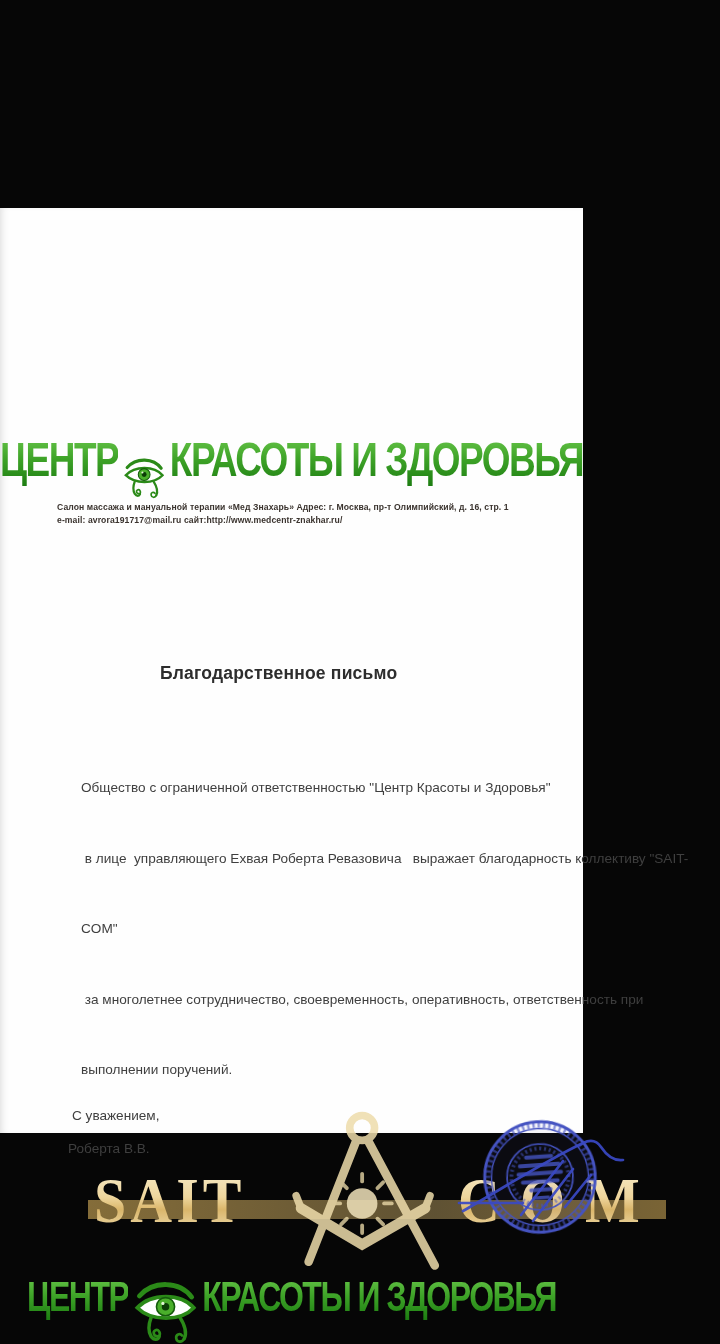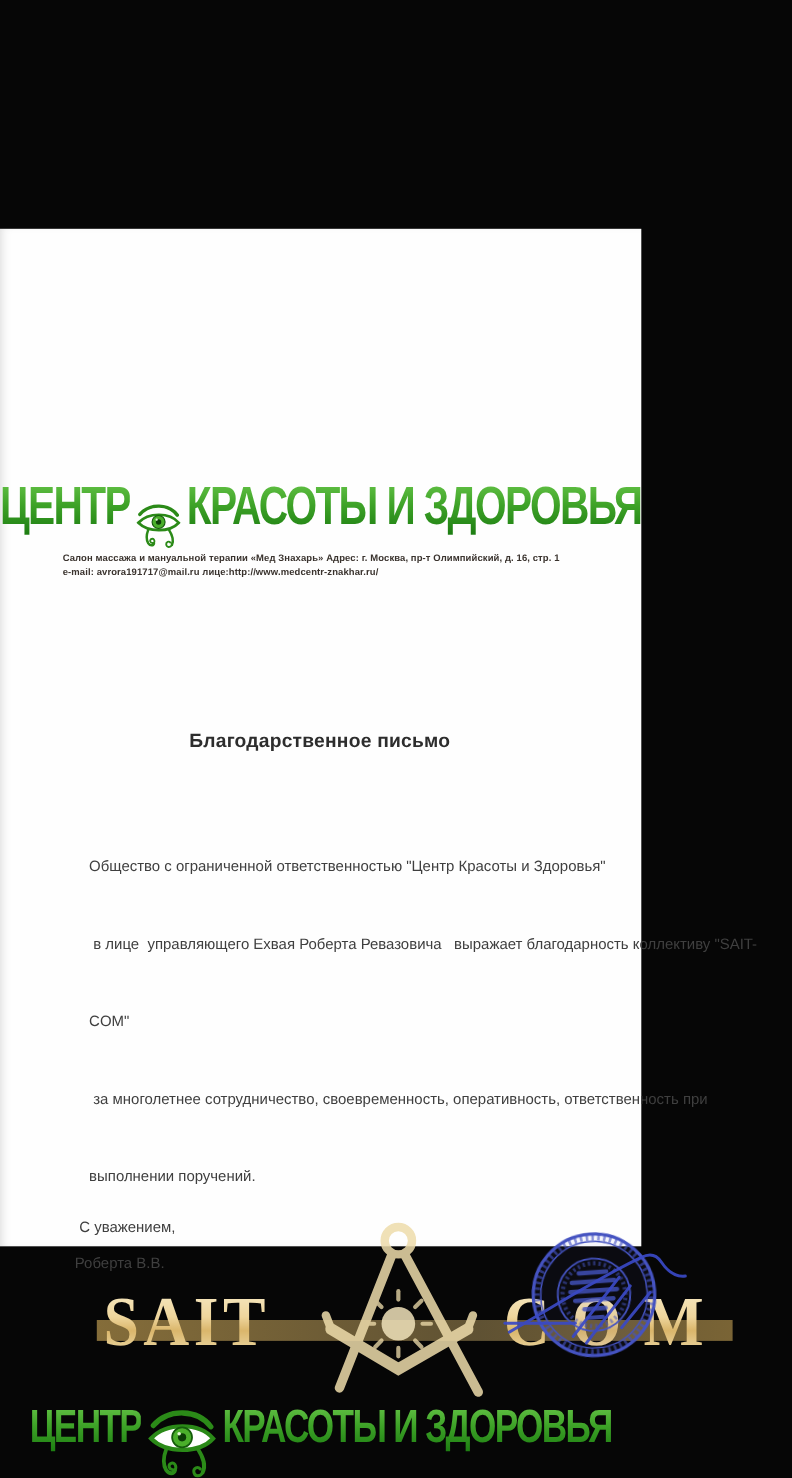--- a/index.html
+++ b/index.html
@@ -25,21 +25,21 @@
   .logo-row.top .eye-wrap{width:76px;height:84px;margin:0 5px;top:16px;}
   .logo-row.bottom .eye-wrap{width:64px;height:72px;margin:0 5px;top:14px;}
   .eye-wrap svg{width:100%;height:100%;overflow:visible;}
 
   
   .contact{position:absolute;left:57px;top:293px;width:588px;z-index:2;
            font-size:8.6px;font-weight:700;line-height:13px;color:#3a332e;letter-spacing:.1px;}
 
   
   .title{position:absolute;left:160px;top:455px;font-size:17.5px;font-weight:700;
-         color:#2d2d2d;letter-spacing:.2px;z-index:2;margin-left:12px;}
+         color:#2d2d2d;letter-spacing:.2px;z-index:2;}
   .body{position:absolute;left:48px;top:521px;width:644px;font-size:13.6px;
         line-height:23.5px;color:#3f3f3f;z-index:2;white-space:pre-wrap;margin-left:33px;}
   .body .gap-before{margin-top:11px;}
   .closing{position:absolute;left:72px;top:900px;font-size:13.6px;color:#3f3f3f;z-index:2;}
   .sig-name{position:absolute;left:68px;top:933px;font-size:13.6px;color:#3f3f3f;z-index:2;}
 
   
   .wm-band{position:absolute;left:88px;top:992px;width:578px;height:19px;z-index:1;
            background:linear-gradient(90deg,rgba(236,193,100,.55),rgba(240,205,125,.38) 60%,rgba(236,193,100,.5));}
   .wm-text{position:absolute;font-family:"Liberation Serif",serif;font-weight:700;
@@ -78,21 +78,21 @@
             <path d="M88,76 C98,92 102,104 96,116" stroke-width="6.5"></path>
             <path d="M96,116 C92,124 82,123 81,115 C80,108 88,105 92,110" stroke-width="5"></path>
           </g>
         </svg>
       </span>
       <span class="logo-text">КРАСОТЫ И ЗДОРОВЬЯ</span>
     </div>
 
     <div class="contact">
       <div>Салон массажа и мануальной терапии «Мед Знахарь» Адрес: г. Москва, пр-т Олимпийский, д. 16, стр. 1</div>
-      <div>e-mail: avrora191717@mail.ru  лице:http://www.medcentr-znakhar.ru/</div>
+      <div>e-mail: avrora191717@mail.ru  сайт:http://www.medcentr-znakhar.ru/</div>
     </div>
 
     <div class="title">Благодарственное письмо</div>
 
     <div class="body">
       <div>Общество с ограниченной ответственностью "Центр Красоты и Здоровья"</div>
       <div> в лице  управляющего Ехвая Роберта Ревазовича   выражает благодарность коллективу "SAIT-</div>
       <div>COM"</div>
       <div> за многолетнее сотрудничество, своевременность, оперативность, ответственность при</div>
       <div>выполнении поручений.</div>

